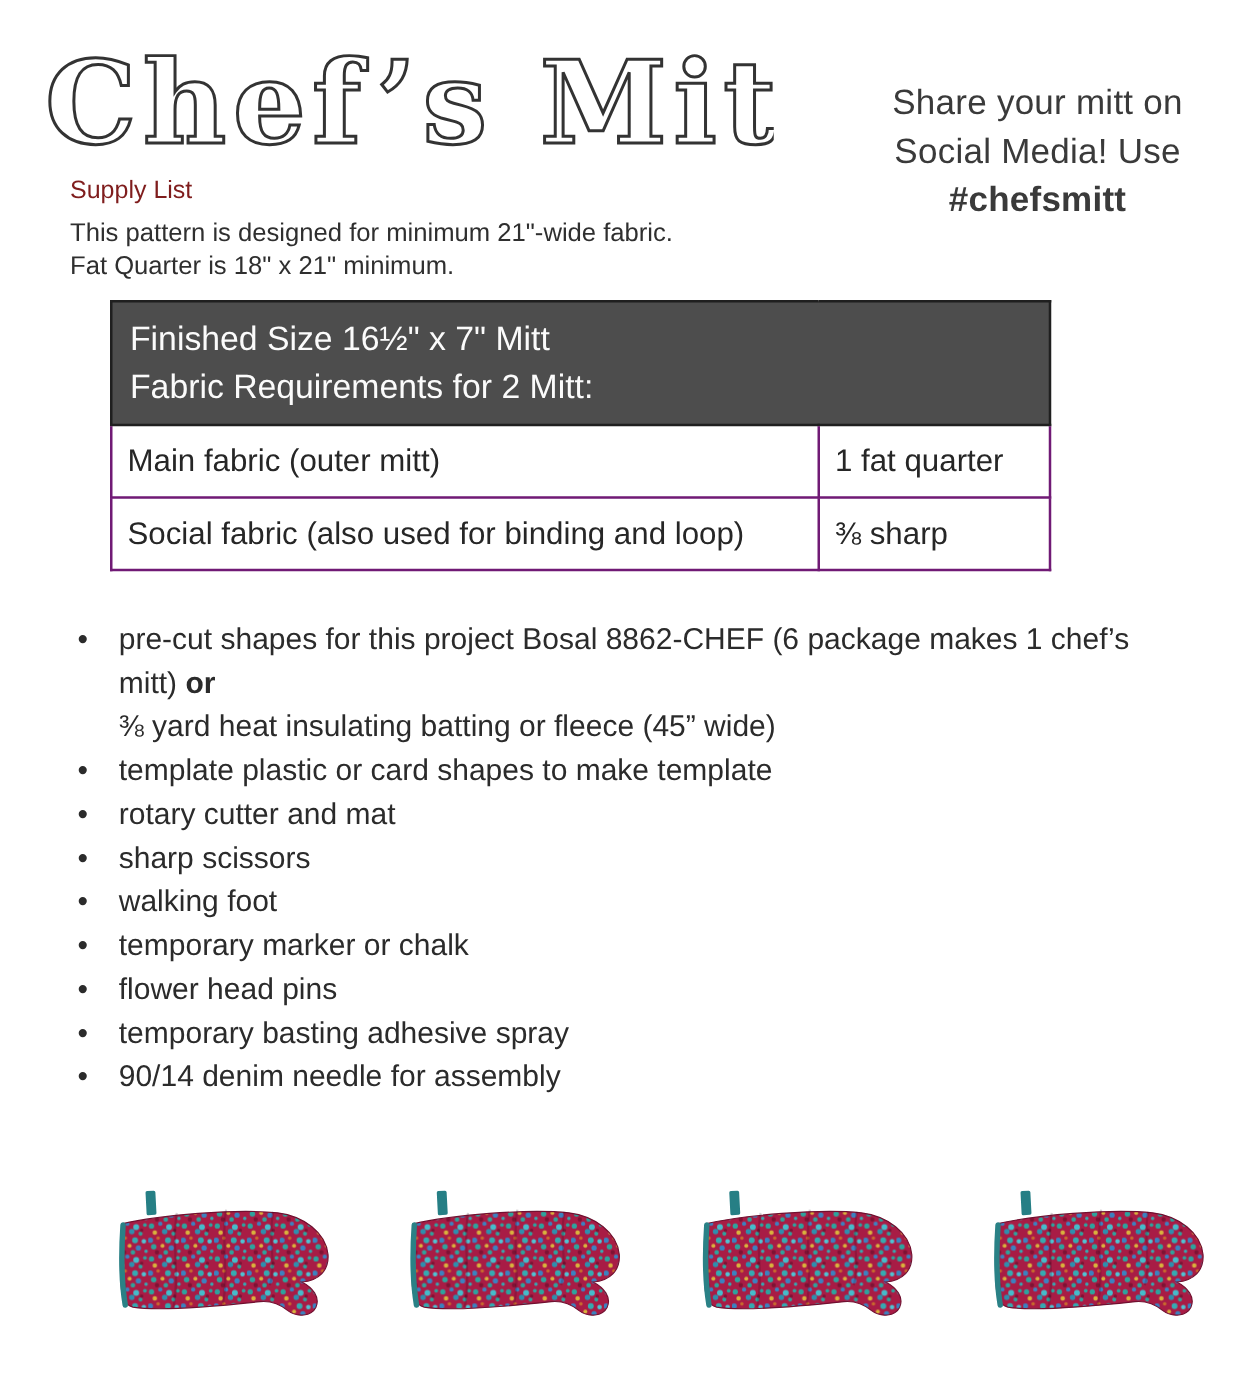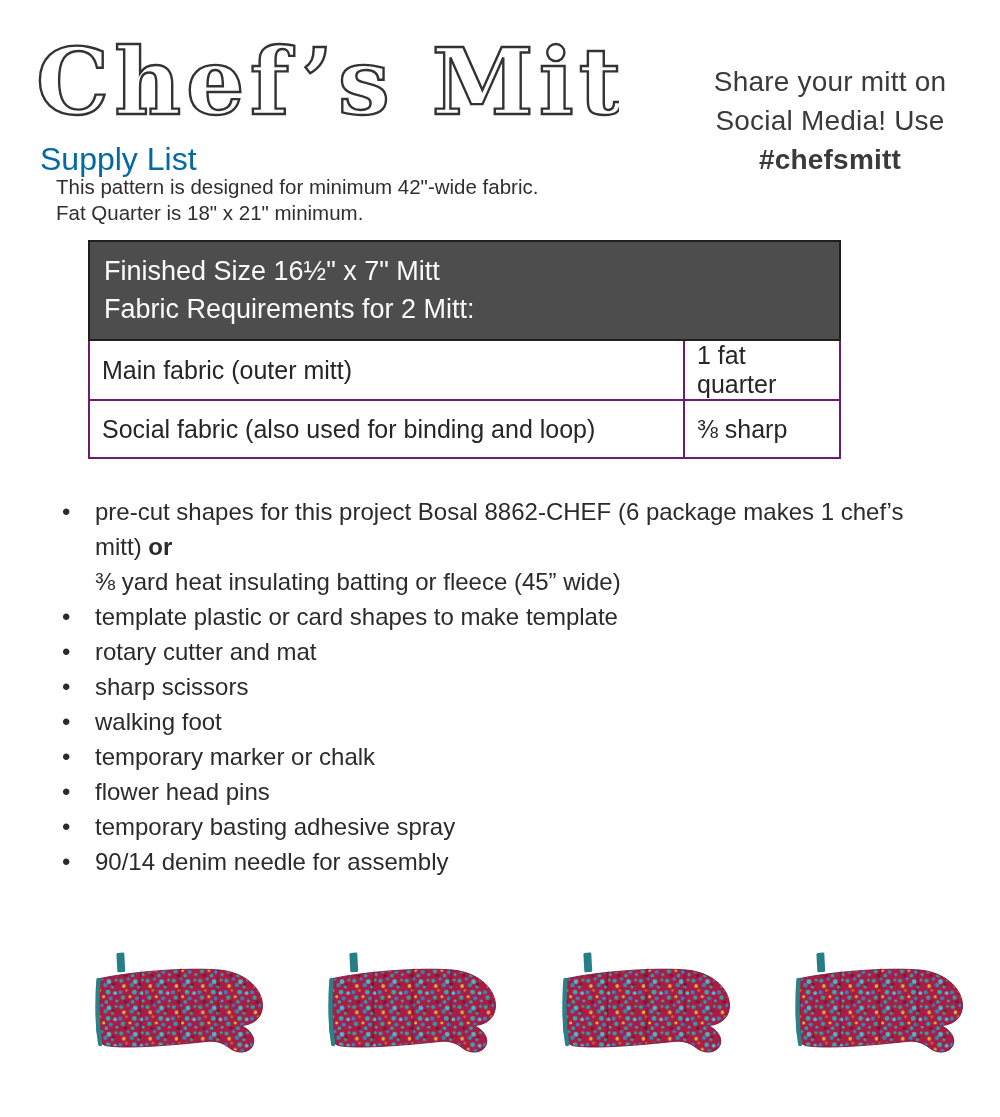--- a/index.html
+++ b/index.html
@@ -20,22 +20,22 @@
   .social {
     position: absolute; left: 680px; top: 62px; width: 300px;
     text-align: center; 
     font-size: 28px; line-height: 39px; color: #3a3a3a;
     letter-spacing: 0.2px;
   }
   .social .hashtag { font-weight: bold; }
 
   
   .supply-heading {
-    position: absolute; left: 40px; top: 141px;
-    font-size: 32px; color: #0369a1; font-weight: normal;
+    position: absolute; left: 56px; top: 141px;
+    font-size: 20px; color: #7f1d1d; font-weight: normal;
   }
   .intro {
     position: absolute; left: 56px; top: 174px;
     font-size: 20.5px; line-height: 26px; color: #2f2f2f;
   }
 
   
   .req-table {
     position: absolute; left: 88px; top: 240px; width: 753px;
     border-collapse: collapse;
@@ -47,21 +47,21 @@
     font-weight: normal; text-align: left;
     font-size: 27px; line-height: 38px;
     padding: 10px 14px 11px 14px;
     border: 2px solid #1f1f1f;
   }
   .req-table td {
     border: 2px solid #701a75;
     padding: 0 12px; height: 58px;
     vertical-align: middle;
   }
-  .req-table td.amount { width: 156px; }
+  .req-table td.amount { width: 185px; }
 
   
   .supplies {
     position: absolute; left: 56px; top: 494px; width: 910px;
     list-style: none;
     font-size: 24px; line-height: 35px; color: #2b2b2b;
   }
   .supplies li { position: relative; padding-left: 39px; }
   .supplies li::before {
     content: "\2022";
@@ -87,21 +87,21 @@
   </svg>
 
   <div class="social">
     <div>Share your mitt on</div>
     <div>Social Media! Use</div>
     <div class="hashtag">#chefsmitt</div>
   </div>
 
   <div class="supply-heading">Supply List</div>
   <div class="intro">
-    <div>This pattern is designed for minimum 42"-wide fabric.</div>
+    <div>This pattern is designed for minimum 21"-wide fabric.</div>
     <div>Fat Quarter is 18" x 21" minimum.</div>
   </div>
 
   <table class="req-table">
     <thead>
       <tr>
         <th colspan="2">
           <div>Finished Size 16½" x 7" Mitt</div>
           <div>Fabric Requirements for 2 Mitt:</div>
         </th>

